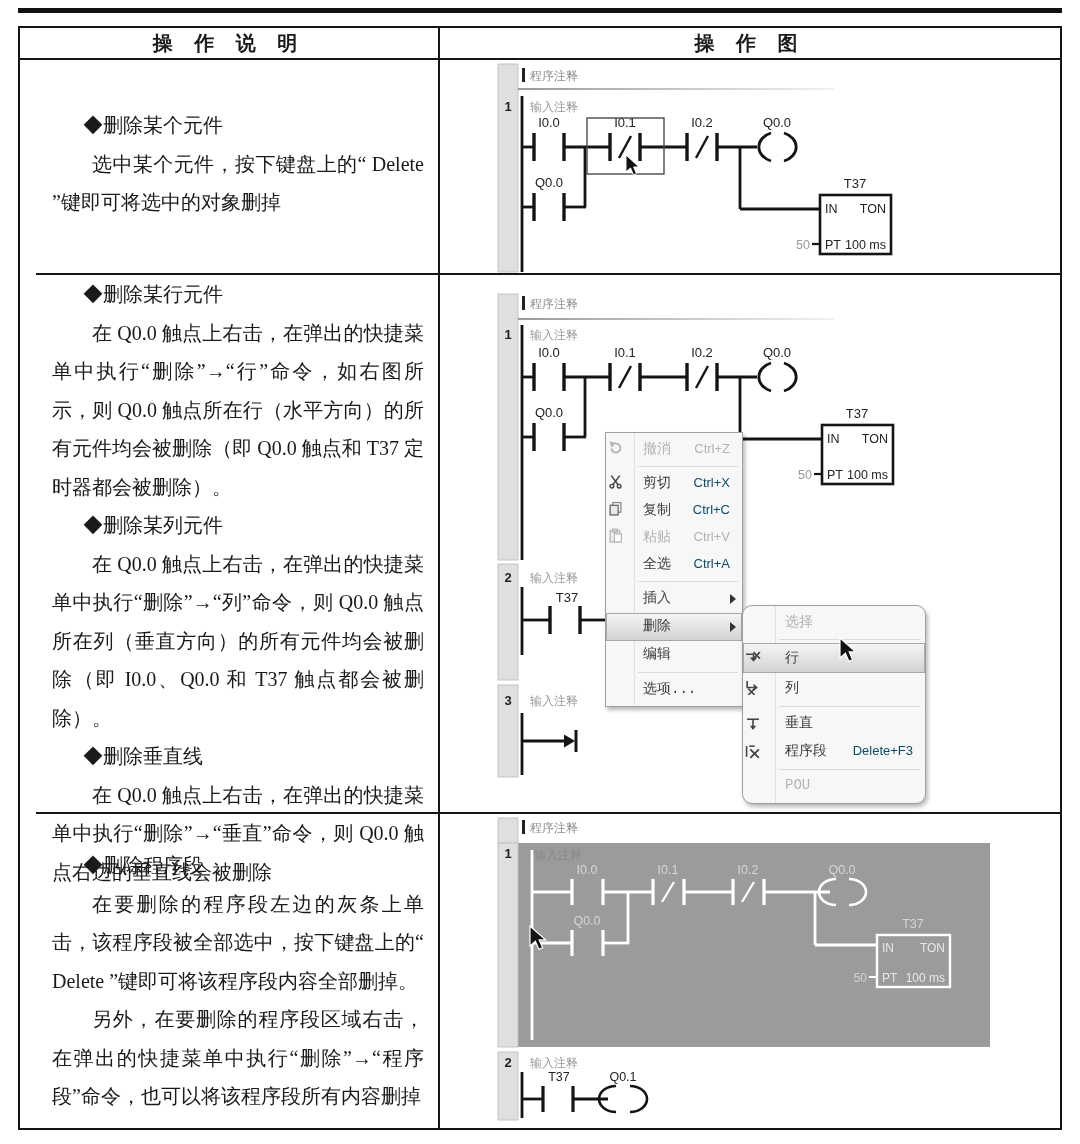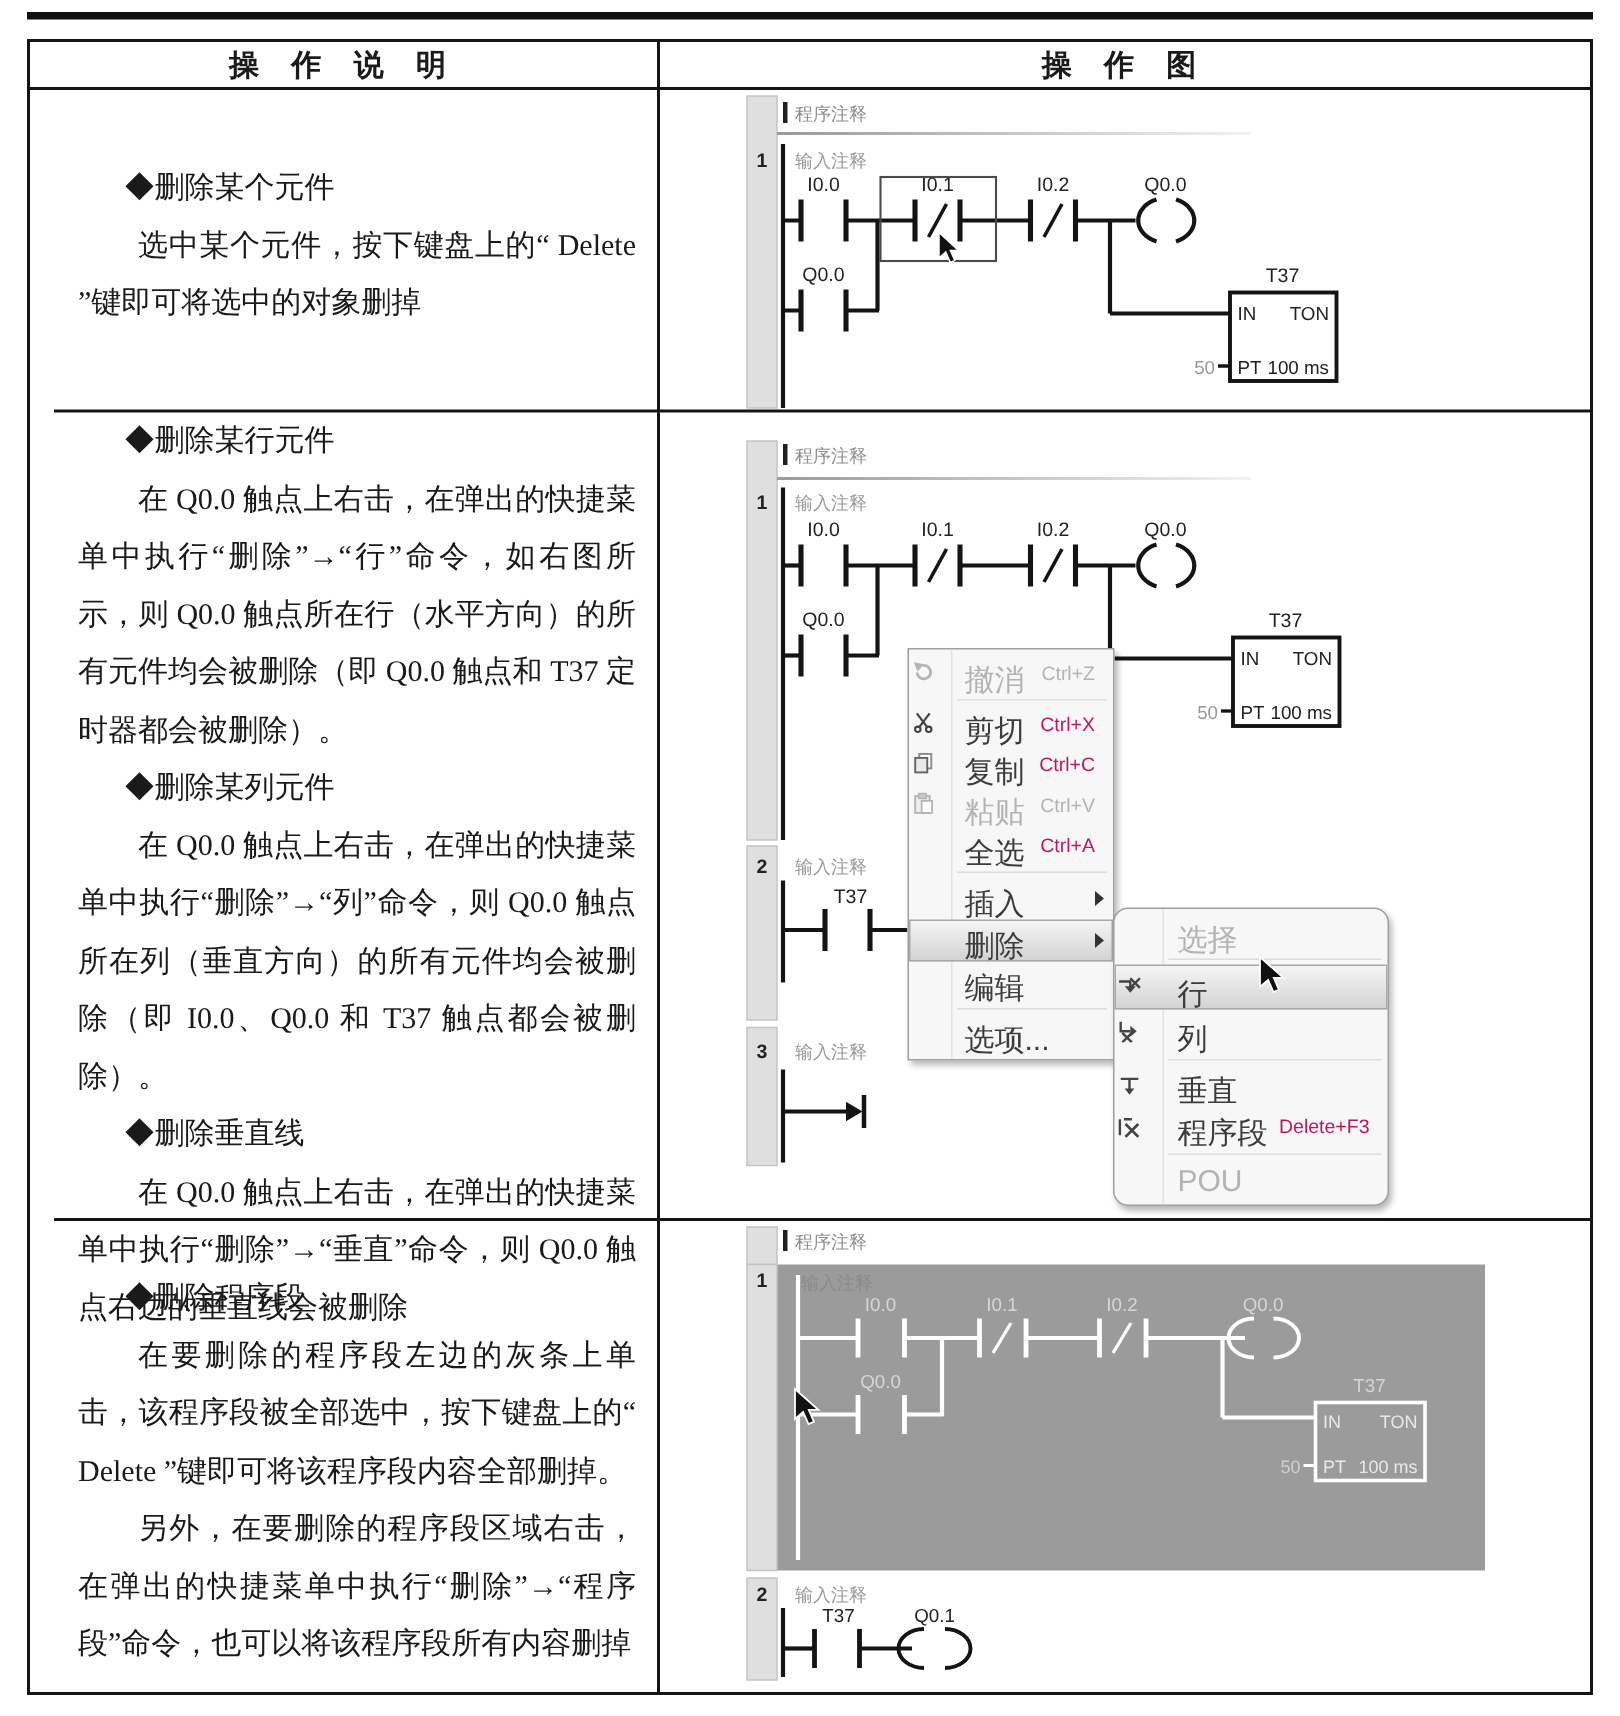--- a/index.html
+++ b/index.html
@@ -20,22 +20,22 @@
   .txt p.h{text-indent:1.55em;}
   .txt p.b{text-indent:2em;}
   .dcell{overflow:hidden;}
   .dcell svg{position:absolute;left:0;top:0;}
   
   .menu{position:absolute;background:#f7f7f7;border:1px solid #9f9f9f;
         box-shadow:2px 3px 4px rgba(0,0,0,.28);z-index:5;padding:3px 0;box-sizing:border-box;}
   .menu::before{content:"";position:absolute;left:28px;top:0;bottom:0;width:1px;background:#e2e2e2;}
   .mi{position:relative;height:27px;}
   .mi .ic{position:absolute;left:2px;top:4px;width:24px;height:18px;text-align:center;}
-  .mi .lb{position:absolute;left:37px;top:4px;font-size:20px;color:#3c3c3c;white-space:nowrap;}
-  .mi .sc{position:absolute;right:12px;top:5px;font-size:13px;color:#be185d;white-space:nowrap;}
+  .mi .lb{position:absolute;left:37px;top:4px;font-size:14px;color:#3c3c3c;white-space:nowrap;font-family:Liberation Mono, monospace;}
+  .mi .sc{position:absolute;right:12px;top:5px;font-size:13px;color:#0c4a6e;white-space:nowrap;}
   .mi.dis .lb,.mi.dis .sc{color:#b3b3b3;}
   .mi .ar{position:absolute;right:6px;top:9px;width:0;height:0;
           border-left:6px solid #333;border-top:5px solid transparent;border-bottom:5px solid transparent;}
   .mi.hl{background:linear-gradient(to bottom,#f6f6f6,#d2d2d2);
          outline:1px solid #a8a8a8;outline-offset:-1px;}
   .sep{height:1px;background:#dcdcdc;margin:3px 4px 3px 32px;}
   .submenu::before{left:32px;}
   .submenu .lb{left:42px;}
   .submenu .sep{margin-left:36px;}
   .ic svg{display:block;margin:0 auto;}

